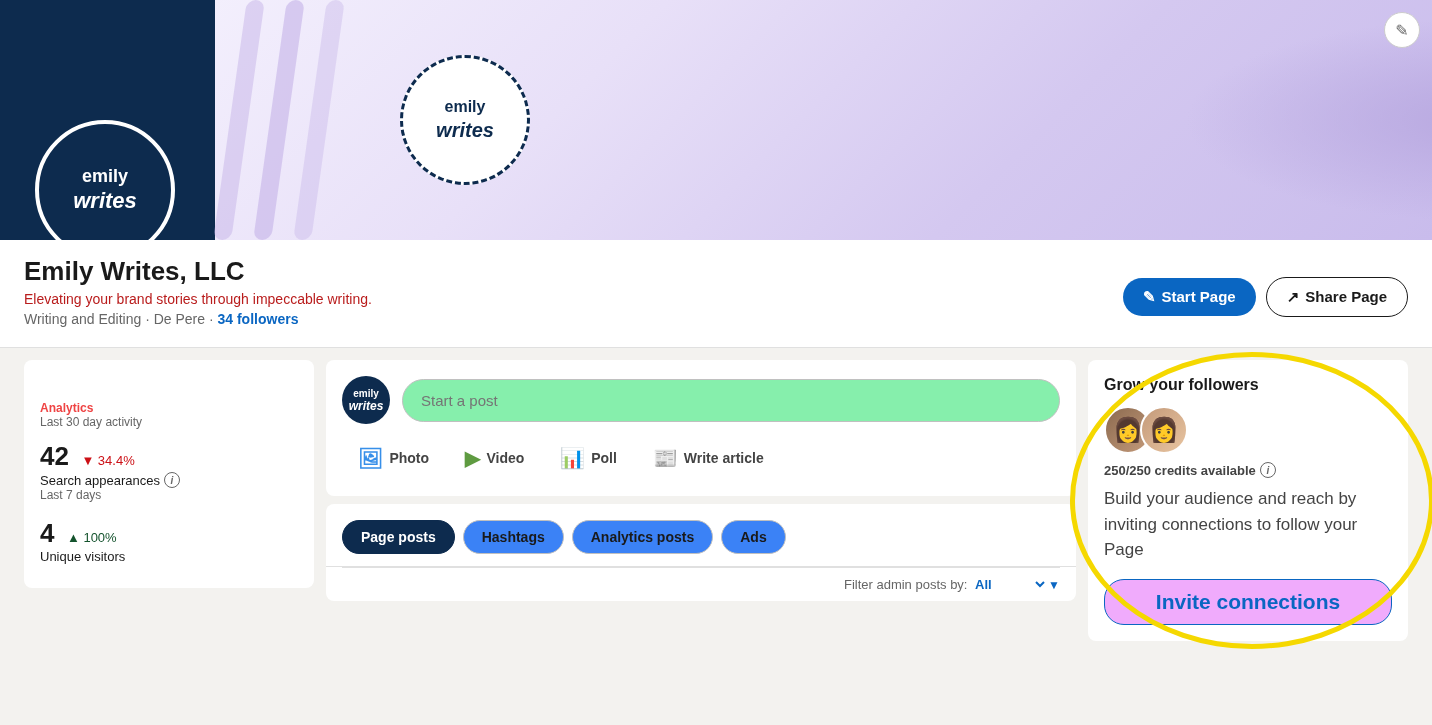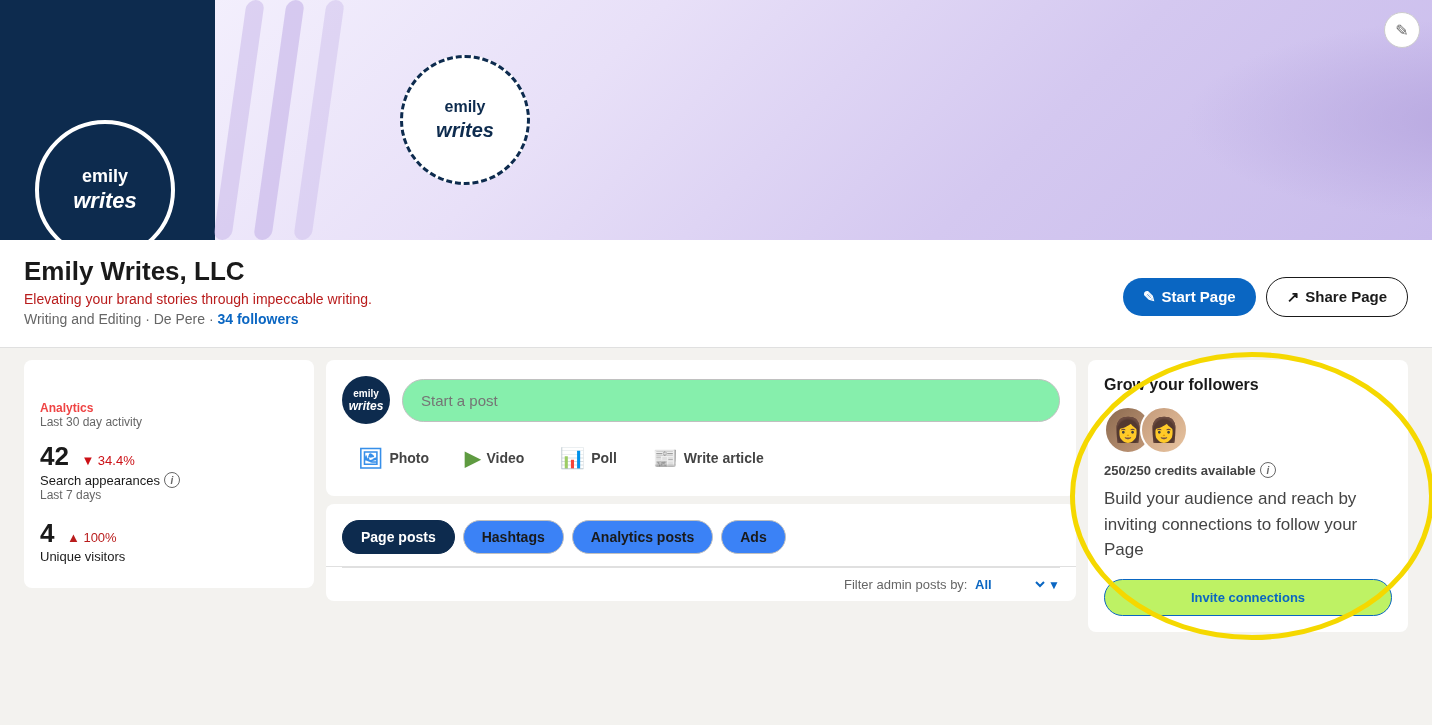--- a/index.html
+++ b/index.html
@@ -206,21 +206,21 @@
     .metric-value {
       font-size: 26px;
       font-weight: 700;
       color: #1a1a1a;
     }
     .metric-change {
       font-size: 13px;
       margin-left: 8px;
     }
     .metric-change.down { color: #cc1016; }
-    .metric-change.up { color: #b91c1c; }
+    .metric-change.up { color: #14532d; }
     .metric-label {
       font-size: 13px;
       color: #1a1a1a;
       display: flex; align-items: center; gap: 4px; text-align: right;
     }
     .metric-period {
       font-size: 12px;
       color: #666;
       margin-bottom: 16px;
     }
@@ -394,24 +394,24 @@
     .credits-available { font-weight: 600; }
     .grow-description {
       font-size: 17px;
       color: #444;
       line-height: 1.5;
       margin-bottom: 16px;
     }
     .btn-invite {
       border: 1.5px solid #0a66c2;
       color: #0a66c2;
-      background: #bef264;
+      background: #f0abfc;
       border-radius: 20px;
       padding: 10px 24px;
-      font-size: 13px;
+      font-size: 21px;
       font-weight: 600;
       cursor: pointer;
       width: 100%;
     }
 
     
     .yellow-circle-overlay {
       position: absolute;
       top: -8px; left: -18px;
       right: -18px; bottom: -8px;

